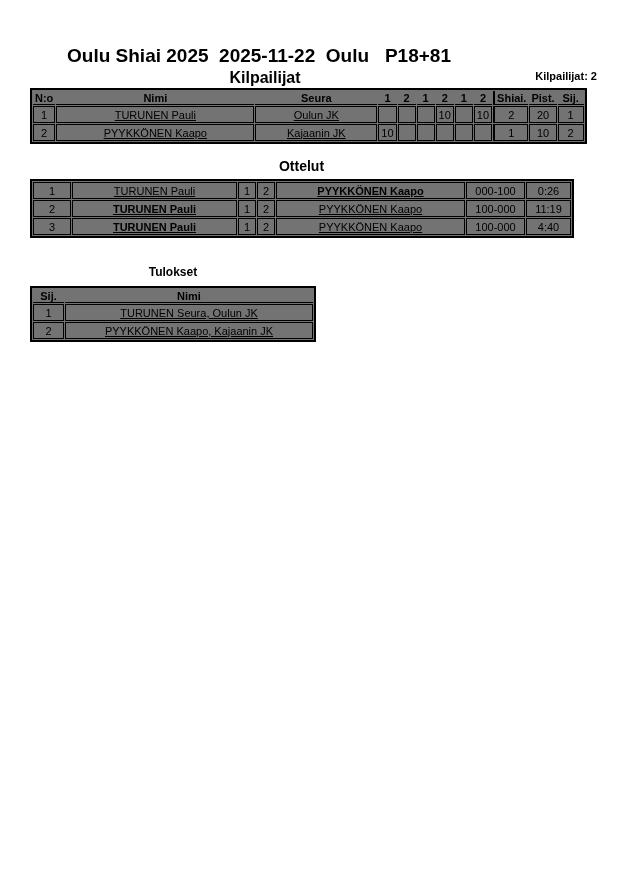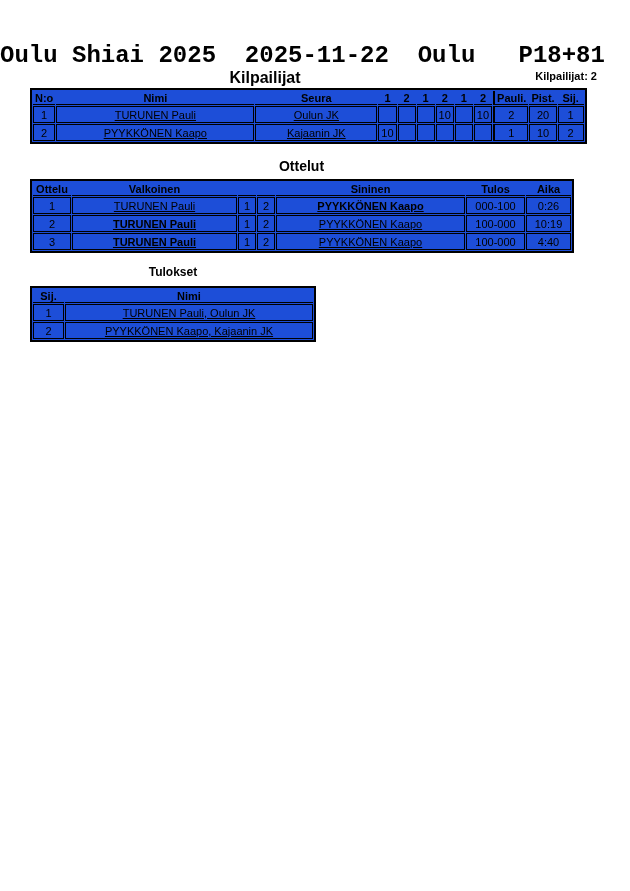--- a/index.html
+++ b/index.html
@@ -13,25 +13,24 @@
     position: relative;
     font-family: "Liberation Sans", sans-serif;
     color: #000000;
   }
   .page-title {
     position: absolute;
     top: 45px;
     left: 0;
     width: 518px;
     text-align: center;
-    font-size: 24px;
+    font-size: 19px;
     font-weight: bold;
     white-space: pre;
     line-height: 22px;
-    font-family: Liberation Mono, monospace;
   }
   .kilpailijat-heading {
     position: absolute;
     top: 69px;
     left: 30px;
     width: 470px;
     text-align: center;
     font-size: 16px;
     font-weight: bold;
   }
@@ -59,21 +58,21 @@
     text-align: center;
     font-size: 12px;
     font-weight: bold;
   }
   table.t {
     position: absolute;
     border-collapse: separate;
     border-spacing: 1px;
     border: 2px solid #000000;
     table-layout: fixed;
-    background: #1d4ed8;
+    background: #737373;
   }
   #competitors-table { left: 30px; top: 88px; }
   #matches-table    { left: 30px; top: 179px; }
   #results-table    { left: 30px; top: 286px; }
 
   table.t th, table.t td {
     box-sizing: border-box;
     font-size: 11px;
     overflow: hidden;
     white-space: nowrap;
@@ -122,21 +121,21 @@
       <tr>
     <th class="hleft">N:o</th>
     <th>Nimi</th>
     <th>Seura</th>
     <th>1</th>
     <th>2</th>
     <th>1</th>
     <th>2</th>
     <th>1</th>
     <th>2</th>
-    <th class="grp">Pauli.</th>
+    <th class="grp">Shiai.</th>
     <th>Pist.</th>
     <th>Sij.</th>
   </tr>
   <tr>
     <td>1</td>
     <td class="left">TURUNEN Pauli</td>
     <td class="left">Oulun JK</td>
     <td></td>
     <td></td>
     <td></td>
@@ -170,46 +169,37 @@
   <colgroup>
     <col style="width:38px">
       <col style="width:165px">
       <col style="width:18px">
     <col style="width:18px">
       <col style="width:189px">
       <col style="width:59px">
     <col style="width:45px">
   </colgroup>
   <tbody>
-      <tr>
-    <th class="hleft">Ottelu</th>
-    <th>Valkoinen</th>
-    <th></th>
-    <th></th>
-    <th>Sininen</th>
-    <th>Tulos</th>
-    <th>Aika</th>
-  </tr>
   <tr>
     <td>1</td>
     <td class="left">TURUNEN Pauli</td>
     <td>1</td>
     <td>2</td>
     <td class="left" style="font-weight: bold;">PYYKKÖNEN Kaapo</td>
     <td>000-100</td>
     <td>0:26</td>
   </tr>
   <tr>
     <td>2</td>
     <td class="left" style="font-weight: bold;">TURUNEN Pauli</td>
     <td>1</td>
     <td>2</td>
     <td class="left">PYYKKÖNEN Kaapo</td>
     <td>100-000</td>
-    <td>10:19</td>
+    <td>11:19</td>
   </tr>
   <tr>
     <td>3</td>
     <td class="left" style="font-weight: bold;">TURUNEN Pauli</td>
     <td>1</td>
     <td>2</td>
     <td class="left">PYYKKÖNEN Kaapo</td>
     <td>100-000</td>
     <td>4:40</td>
   </tr>
@@ -223,20 +213,20 @@
     <col style="width:31px">
       <col style="width:248px">
   </colgroup>
   <tbody>
       <tr>
     <th>Sij.</th>
     <th>Nimi</th>
   </tr>
   <tr>
     <td>1</td>
-    <td class="left">TURUNEN Pauli, Oulun JK</td>
+    <td class="left">TURUNEN Seura, Oulun JK</td>
   </tr>
   <tr>
     <td>2</td>
     <td class="left">PYYKKÖNEN Kaapo, Kajaanin JK</td>
   </tr>
 </tbody>
   </table>
 
 </body></html>

